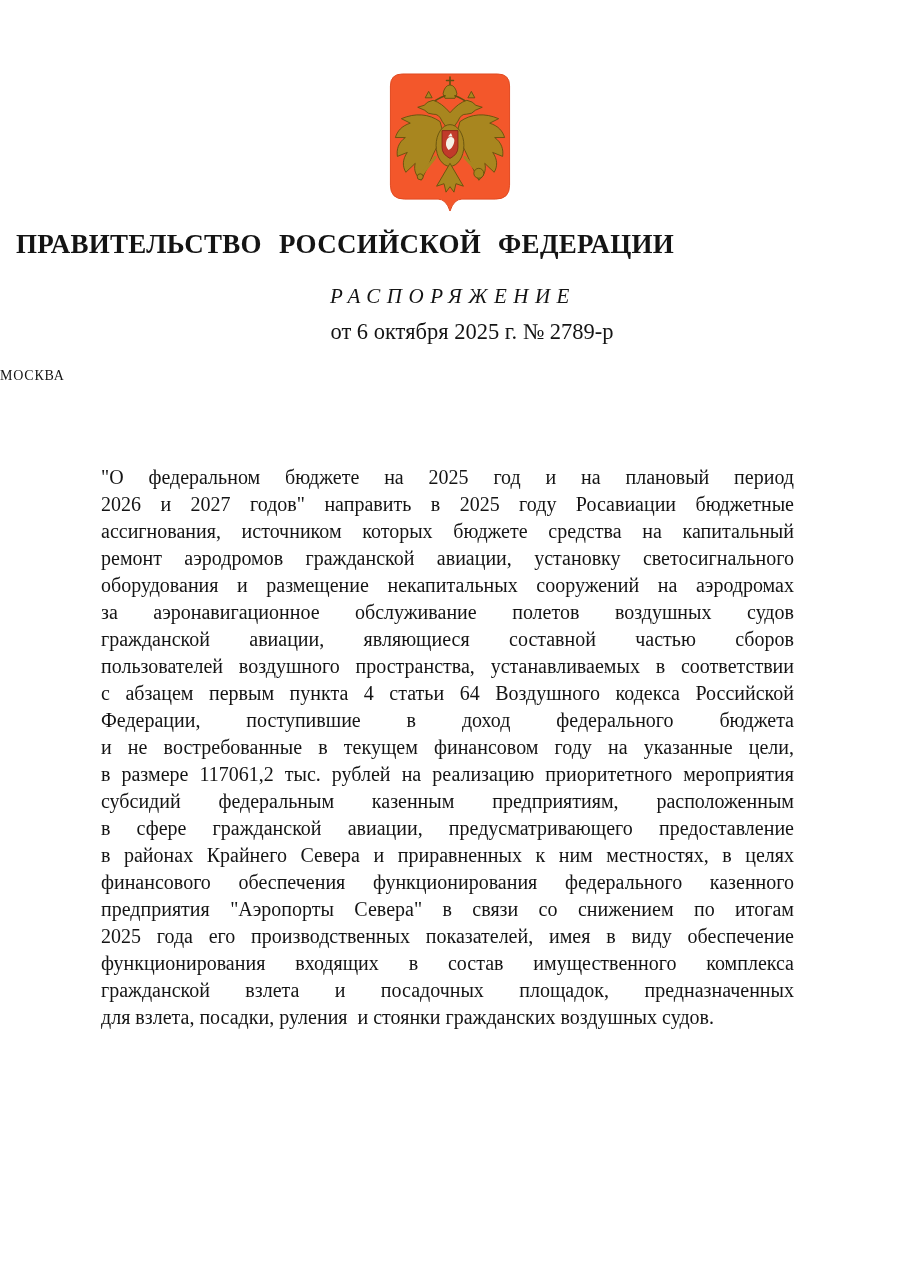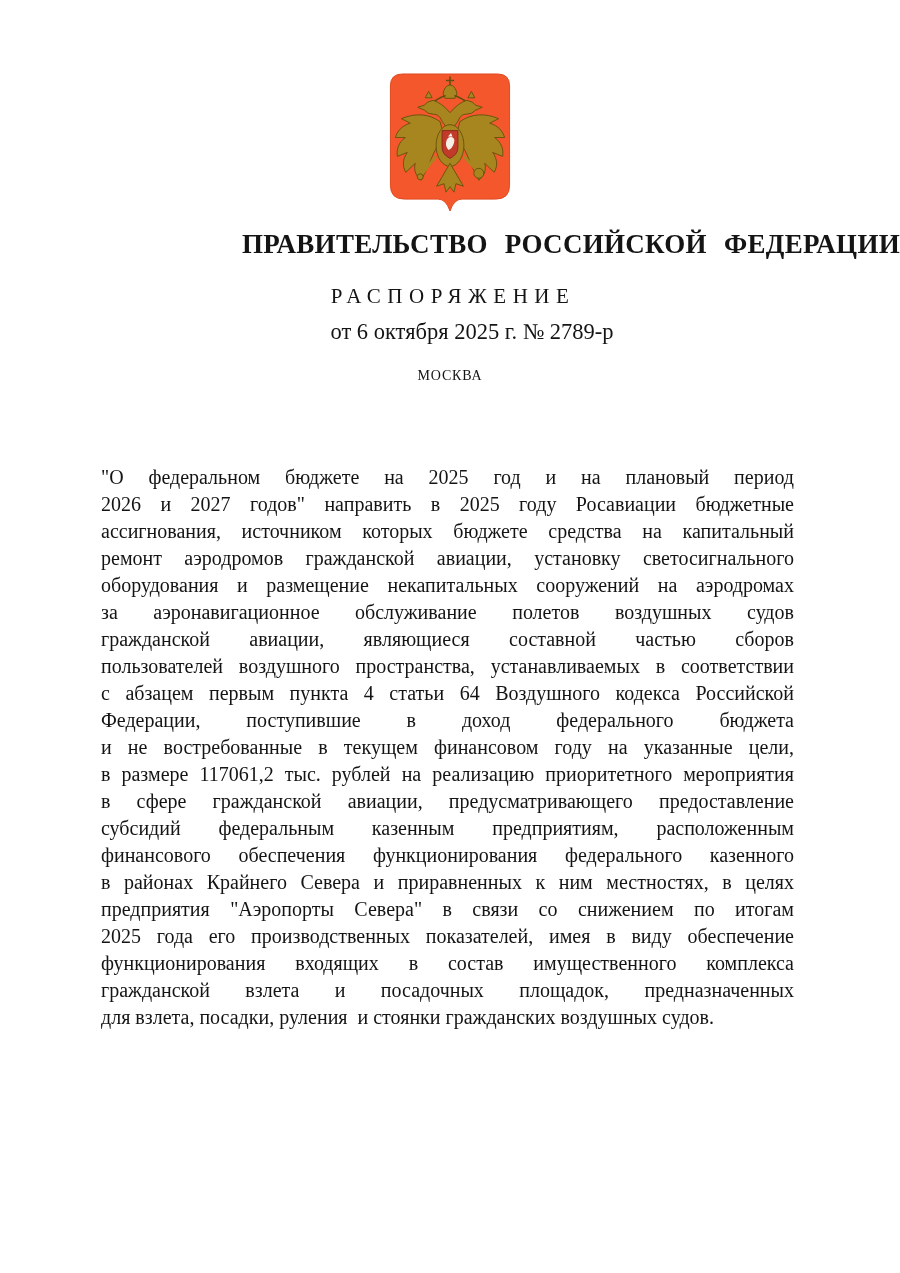--- a/index.html
+++ b/index.html
@@ -36,49 +36,50 @@
   .emblem svg { display: block; width: 100%; height: 100%; }
   .emblem .shield { fill: var(--shield); stroke: var(--shield-edge); stroke-width: 1; }
   .emblem .gold { fill: var(--eagle); stroke: var(--eagle-outline); stroke-width: 0.9; stroke-linejoin: round; }
   .emblem .gold-line { fill: none; stroke: var(--eagle-outline); stroke-width: 1.6; stroke-linecap: round; }
   .emblem .limb { fill: none; stroke: var(--eagle); stroke-width: 3; stroke-linecap: round; }
   .emblem .breast { fill: var(--breast); stroke: var(--breast-edge); stroke-width: 0.8; }
   .emblem .rider { fill: var(--rider); stroke: none; }
 
   .issuer {
     position: absolute;
-    top: 229px; left: 4px; right: 0;
-    text-align: right;
+    top: 229px; left: 16px; right: 0;
+    text-align: left;
     font-size: 27px;
     font-weight: bold;
     letter-spacing: 0.3px;
     word-spacing: 10px;
     white-space: nowrap;
   }
   .doc-type {
     position: absolute;
     top: 284px; left: 0; right: 0;
     text-align: center;
     font-size: 21px;
     letter-spacing: 6.5px;
     padding-left: 6px;
     white-space: nowrap;
+    font-style: italic;
   }
   .date-number {
     position: absolute;
     top: 319px; left: 0; right: 0;
     text-align: center;
     font-size: 22.5px;
     white-space: nowrap;
     padding-left: 44px;
   }
   .place {
     position: absolute;
     top: 368px; left: 0; right: 0;
-    text-align: center;
+    text-align: left;
     font-size: 14px;
     letter-spacing: 0.8px;
     white-space: nowrap;
   }
 
   .body-text {
     position: absolute;
     top: 464px;
     left: 101px;
     width: 693px;
@@ -150,24 +151,24 @@
       <div class="line">ассигнования, источником которых бюджете средства на капитальный</div>
       <div class="line">ремонт аэродромов гражданской авиации, установку светосигнального</div>
       <div class="line">оборудования и размещение некапитальных сооружений на аэродромах</div>
       <div class="line">за аэронавигационное обслуживание полетов воздушных судов</div>
       <div class="line">гражданской авиации, являющиеся составной частью сборов</div>
       <div class="line">пользователей воздушного пространства, устанавливаемых в соответствии</div>
       <div class="line">с абзацем первым пункта&nbsp;4 статьи&nbsp;64 Воздушного кодекса Российской</div>
       <div class="line">Федерации, поступившие в доход федерального бюджета</div>
       <div class="line">и не востребованные в текущем финансовом году на указанные цели,</div>
       <div class="line">в размере 117061,2 тыс. рублей на реализацию приоритетного мероприятия</div>
+      <div class="line">субсидий федеральным казенным предприятиям, расположенным</div>
       <div class="line">в сфере гражданской авиации, предусматривающего предоставление</div>
-      <div class="line">субсидий федеральным казенным предприятиям, расположенным</div>
+      <div class="line">в районах Крайнего Севера и приравненных к ним местностях, в целях</div>
       <div class="line">финансового обеспечения функционирования федерального казенного</div>
-      <div class="line">в районах Крайнего Севера и приравненных к ним местностях, в целях</div>
       <div class="line">предприятия "Аэропорты Севера" в связи со снижением по итогам</div>
       <div class="line">2025 года его производственных показателей, имея в виду обеспечение</div>
       <div class="line">функционирования входящих в состав имущественного комплекса</div>
       <div class="line">гражданской взлета и посадочных площадок, предназначенных</div>
       <div class="line last">для взлета, посадки, руления&nbsp; и стоянки гражданских воздушных судов.</div>
     </div>
 
 </div>
 
 </body></html>

